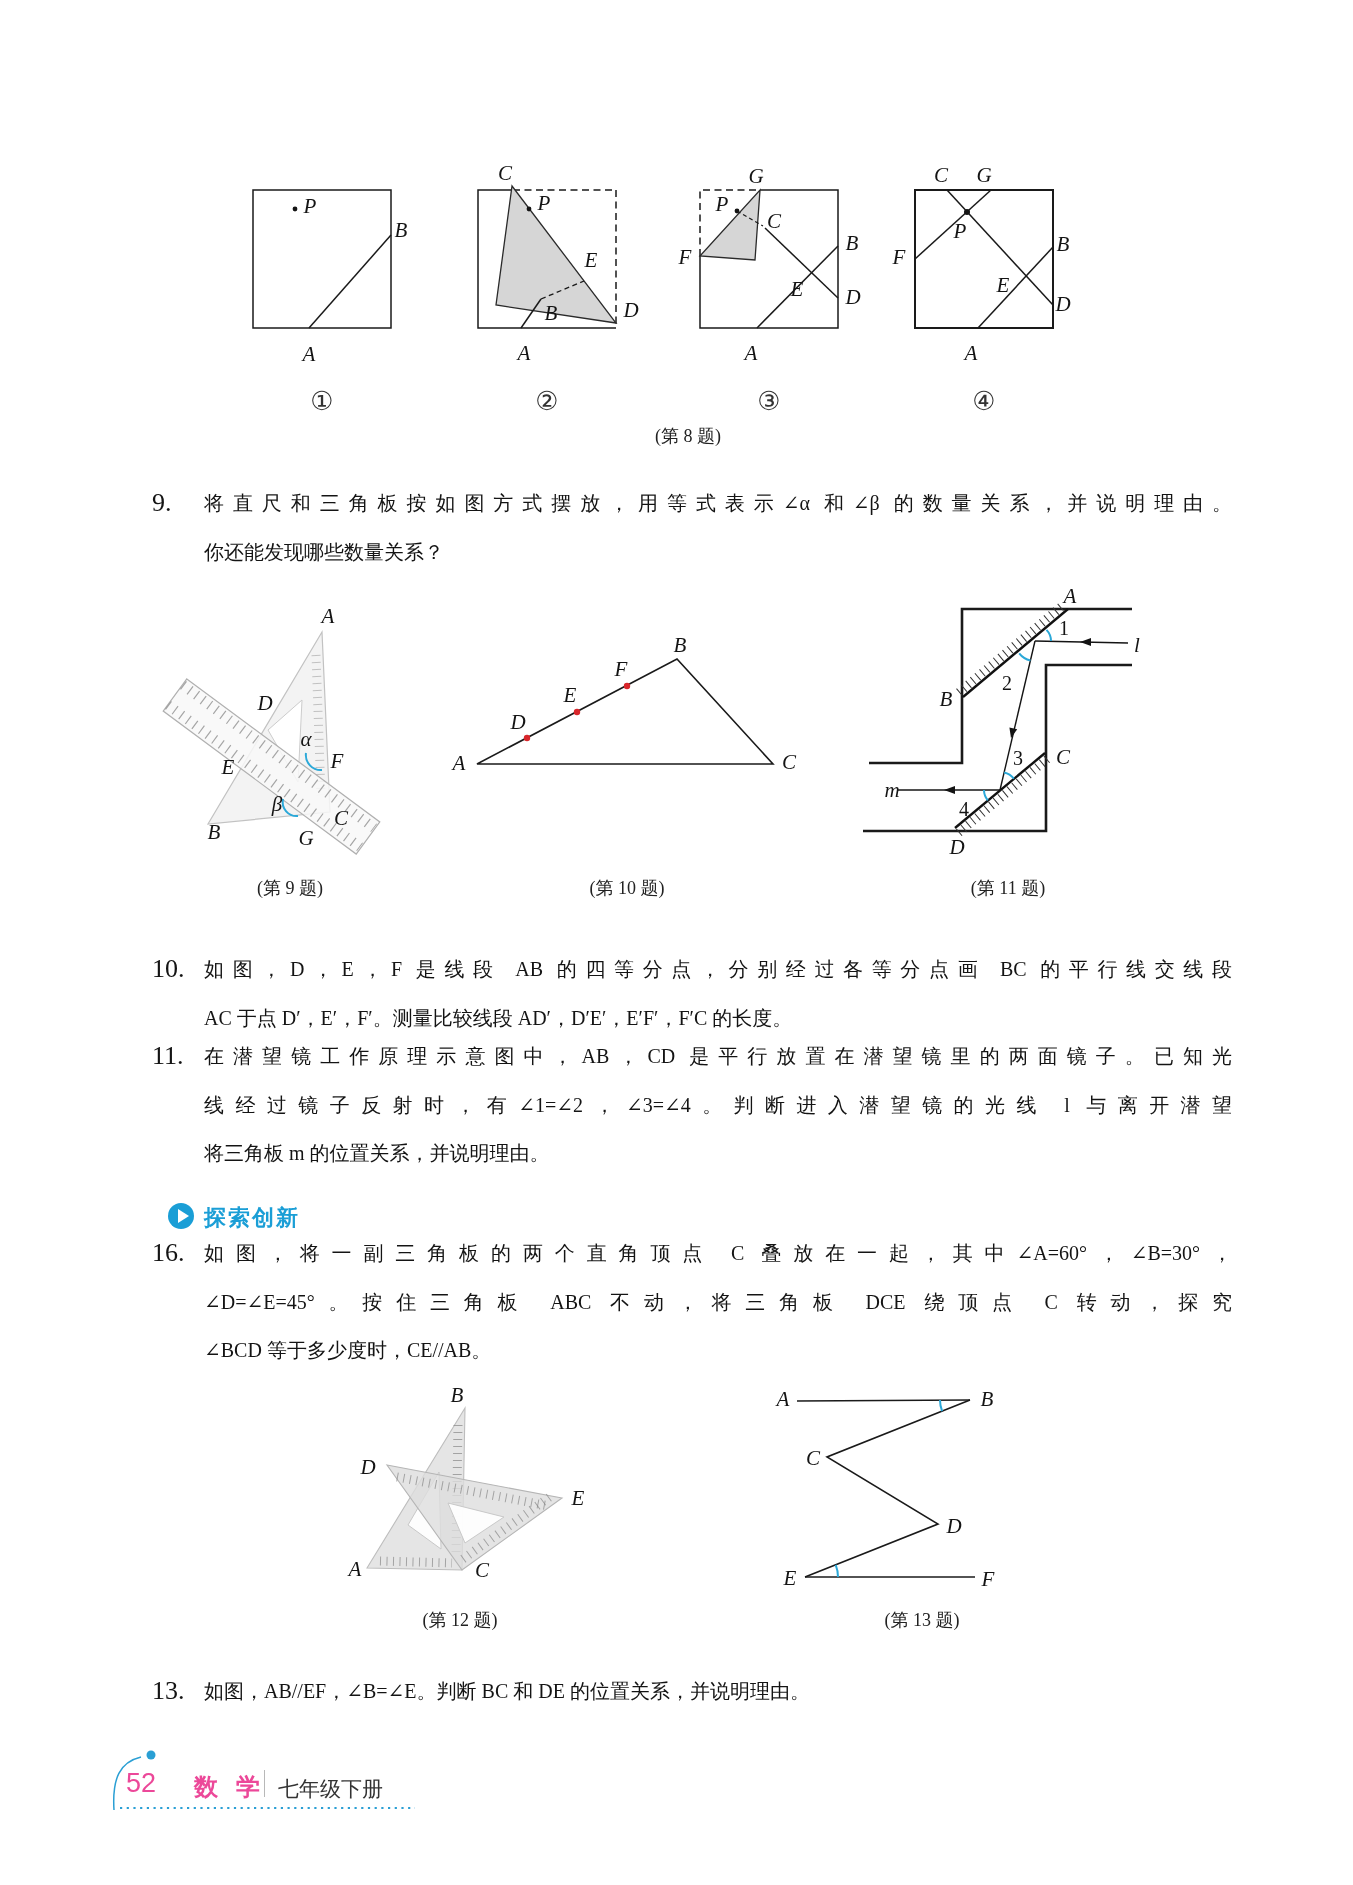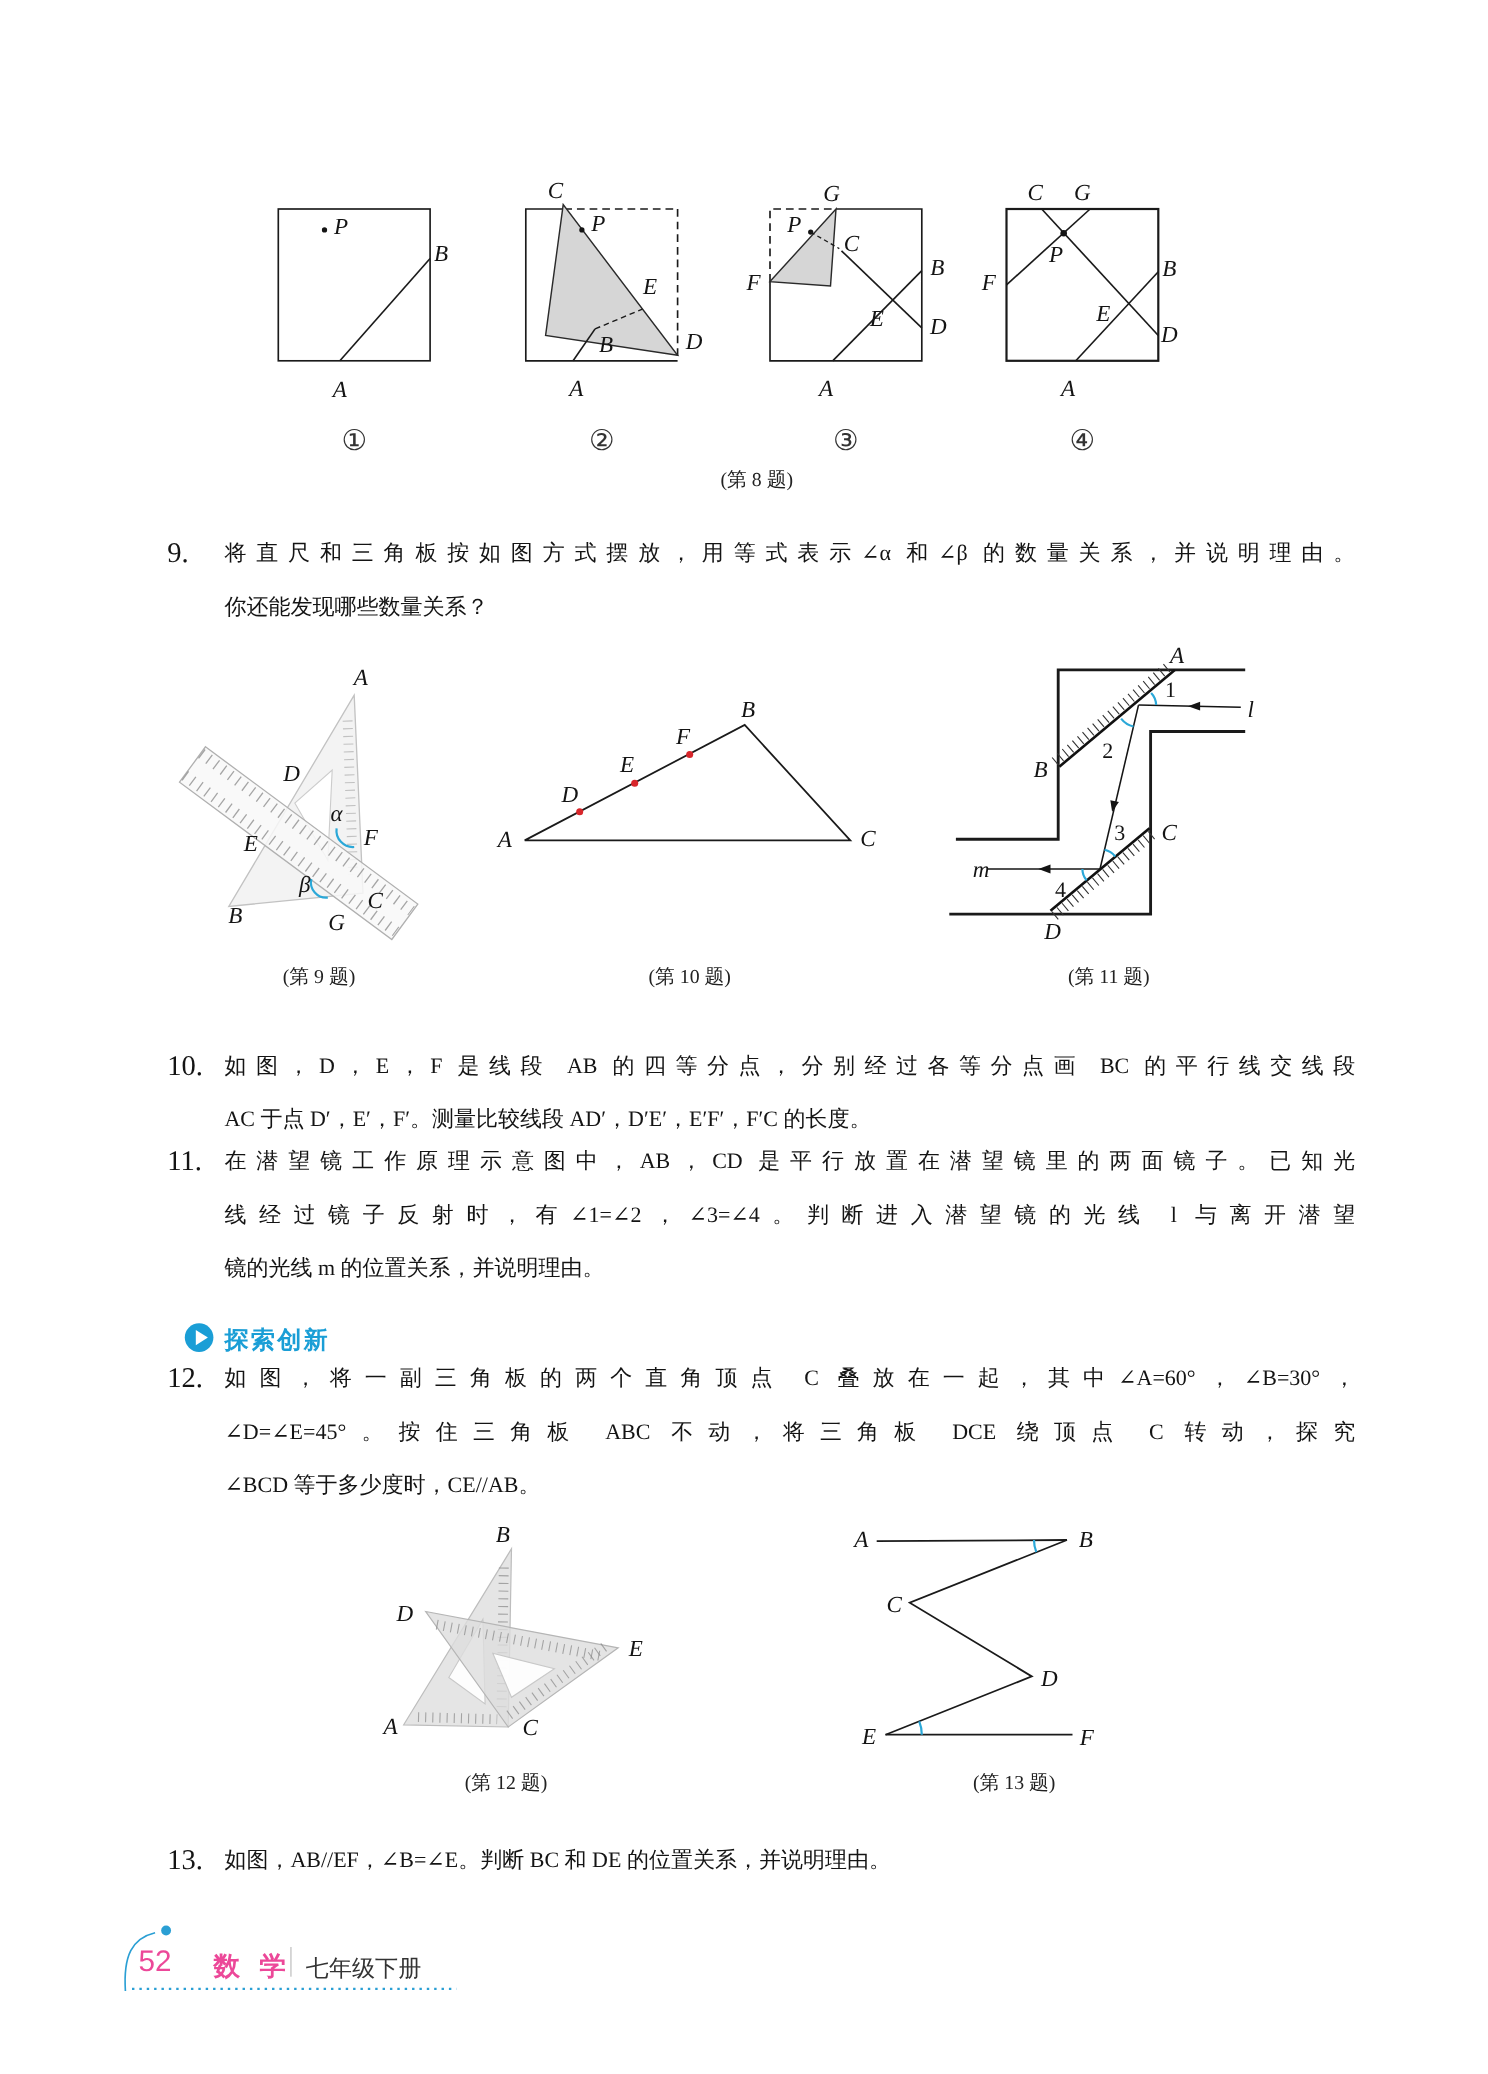--- a/index.html
+++ b/index.html
@@ -189,31 +189,31 @@
       <div class="jf">如图，D，E，F 是线段 AB 的四等分点，分别经过各等分点画 BC 的平行线交线段</div>
       <div>AC 于点 D′，E′，F′。测量比较线段 AD′，D′E′，E′F′，F′C 的长度。</div>
     </div>
   </div>
 
   <div class="prob" style="top:1032px">
     <span class="pnum">11.</span>
     <div class="lines">
       <div class="jf">在潜望镜工作原理示意图中，AB，CD 是平行放置在潜望镜里的两面镜子。已知光</div>
       <div class="jf">线经过镜子反射时，有∠1=∠2，∠3=∠4。判断进入潜望镜的光线 l 与离开潜望</div>
-      <div>镜的光线 m 的位置关系，并说明理由。</div>
+      <div>将三角板 m 的位置关系，并说明理由。</div>
     </div>
   </div>
 
   <span class="play-icon">
       <span class="play-tri"></span>
     </span>
   <div class="secthead">探索创新</div>
 
   <div class="prob" style="top:1229px">
-    <span class="pnum">12.</span>
+    <span class="pnum">16.</span>
     <div class="lines">
       <div class="jf">如图，将一副三角板的两个直角顶点 C 叠放在一起，其中∠A=60°，∠B=30°，</div>
       <div class="jf">∠D=∠E=45°。按住三角板 ABC 不动，将三角板 DCE 绕顶点 C 转动，探究</div>
       <div>∠BCD 等于多少度时，CE//AB。</div>
     </div>
   </div>
 
   <svg style="left:330px;top:1382px" width="270" height="220" viewBox="330 1382 270 220">
     <g>
       <polygon points="367,1568 465,1408 462,1570" fill="rgba(224,224,224,0.85)" stroke="#bdbdbd" stroke-width="1.1"></polygon>

